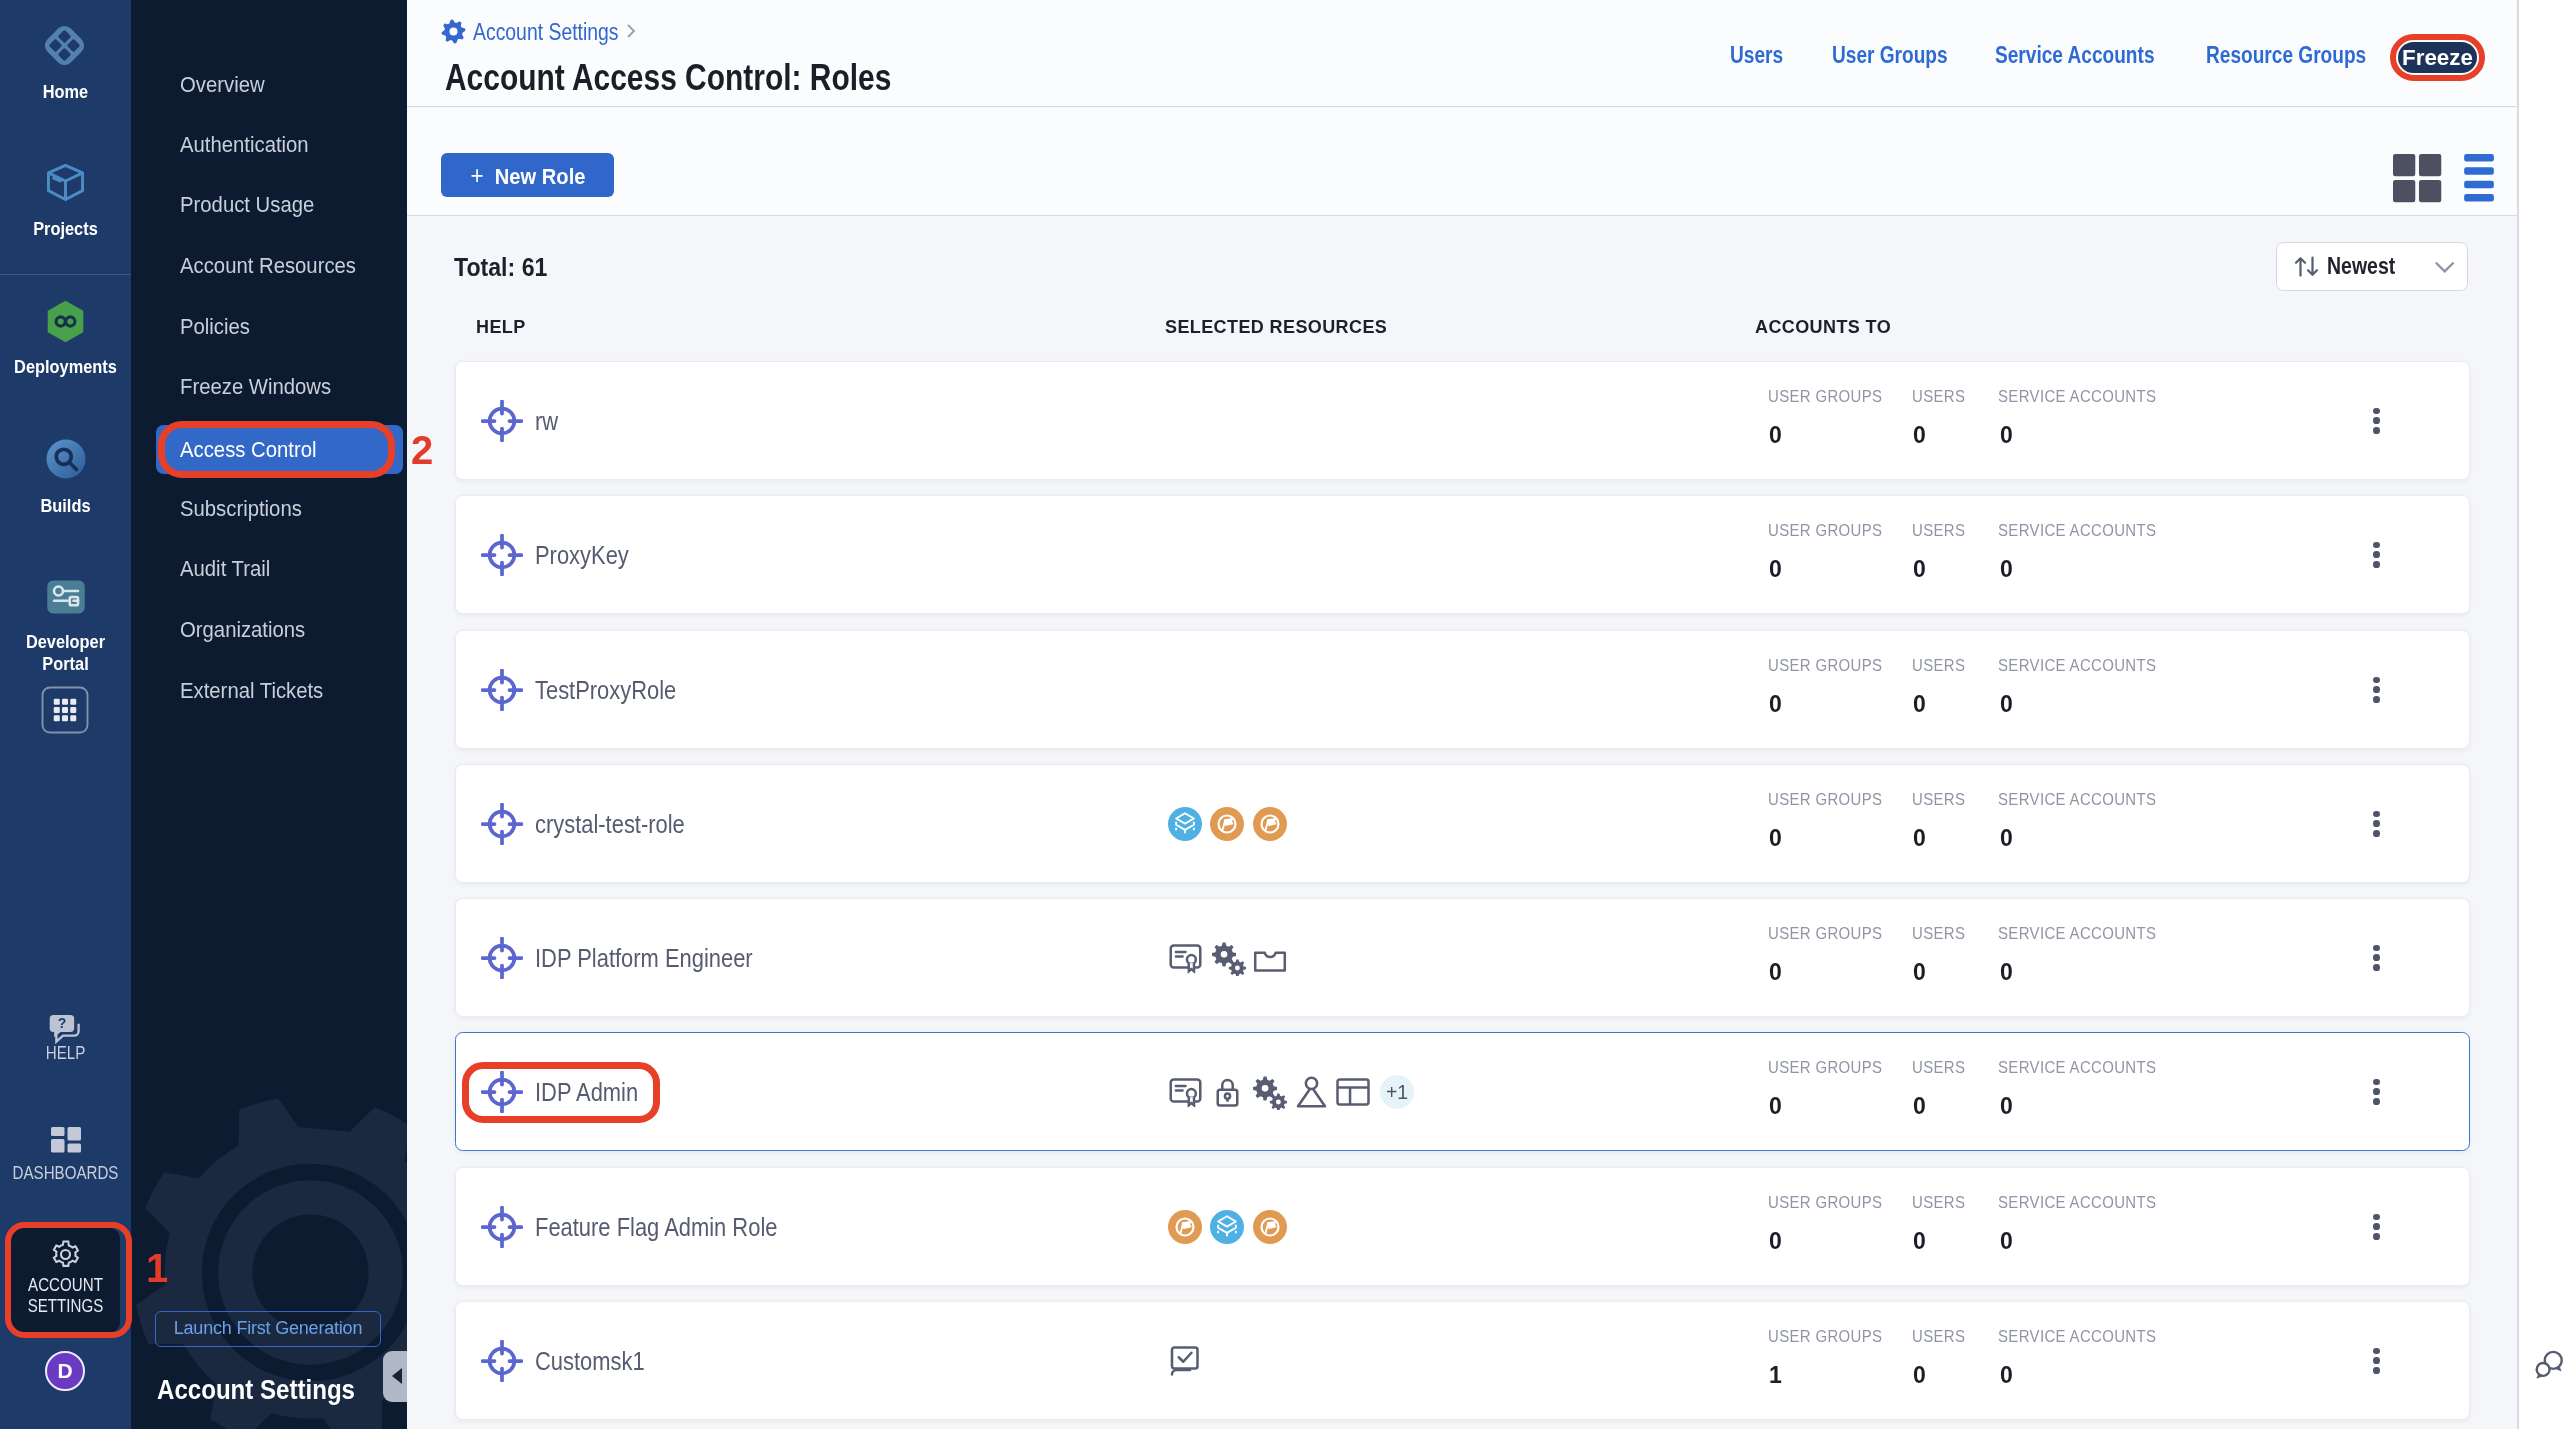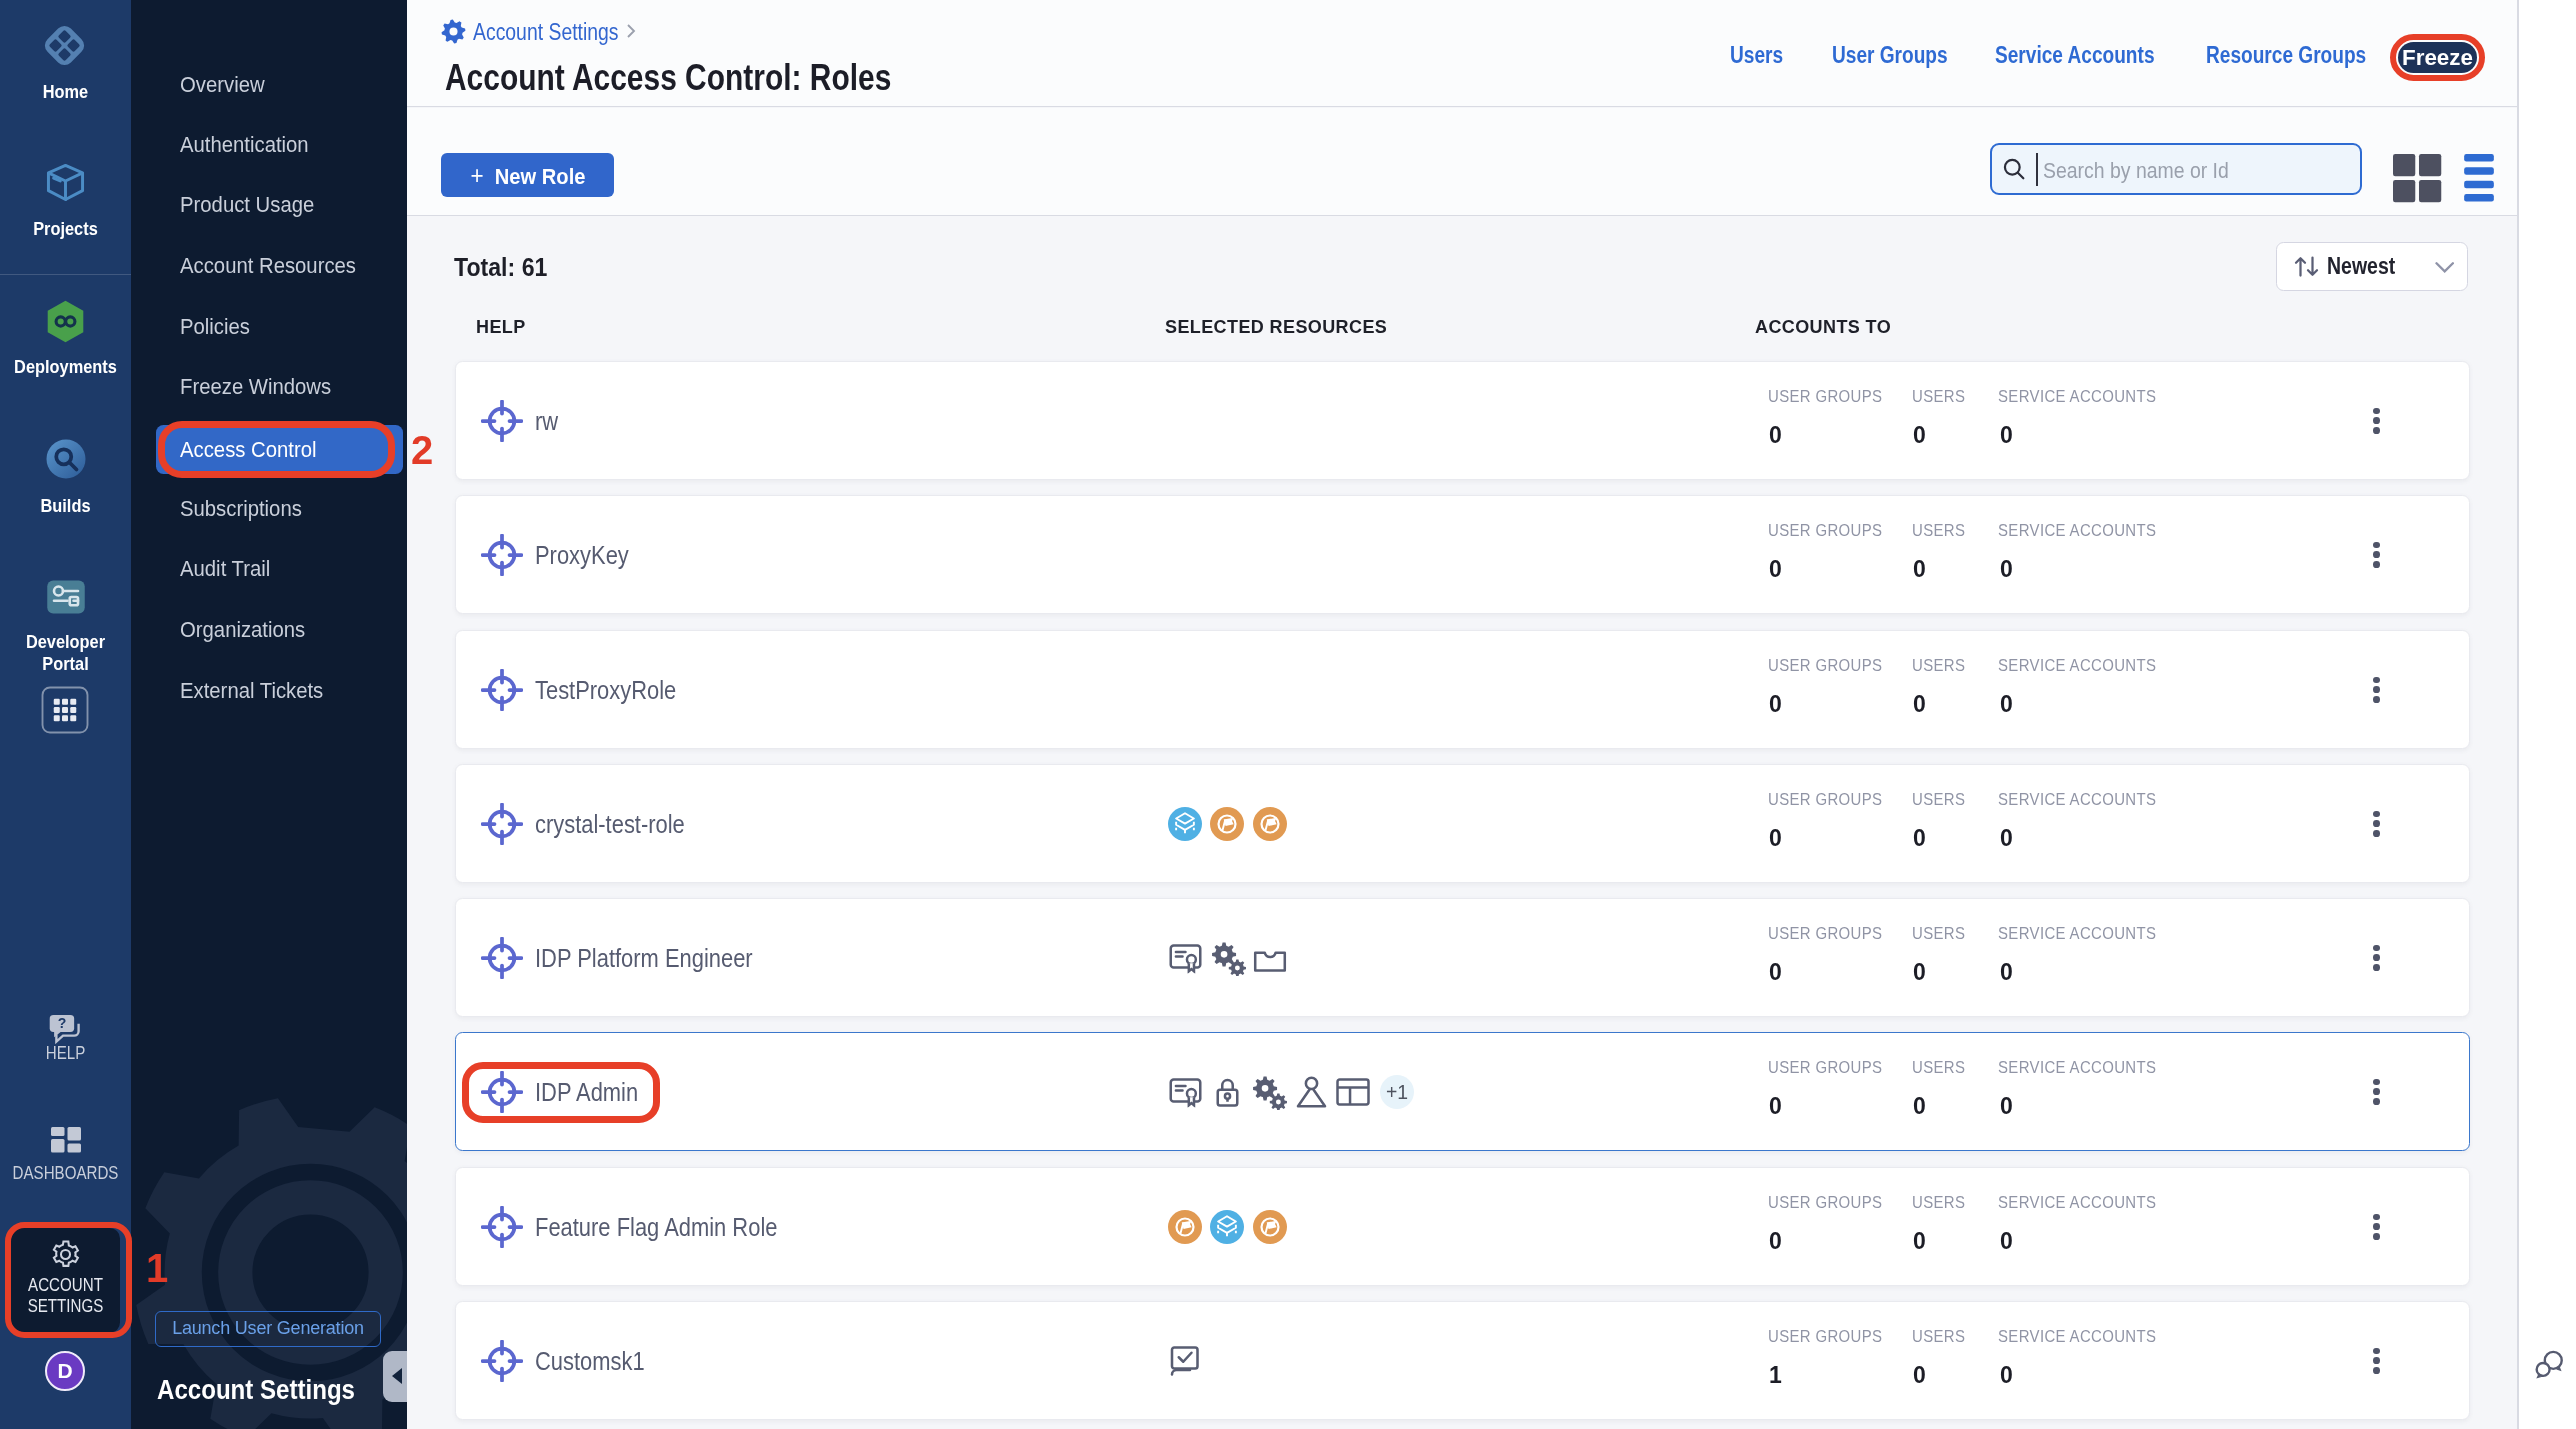--- a/index.html
+++ b/index.html
@@ -110,28 +110,20 @@
     </svg>
   <div class="abs" style="left:38px;top:57px;font-size:37px;font-weight:700;color:#1c1d27;transform:scaleX(.809);transform-origin:left top;white-space:nowrap;">Account Access Control: Roles</div>
 
   <div class="abs tab" style="left:1323px;">Users</div>
   <div class="abs tab" style="left:1425px;">User Groups</div>
   <div class="abs tab" style="left:1588px;">Service Accounts</div>
   <div class="abs tab" style="left:1799px;">Resource Groups</div>
   <div class="abs" style="left:1991px;top:42px;width:79px;height:31px;background:#1d3258;border-radius:16.4px;color:#fff;font-size:22.4px;font-weight:600;text-align:center;line-height:31px;">Freeze</div>
 
   <div class="abs" style="left:34px;top:153px;width:173px;height:44px;background:#3166cb;border-radius:6px;color:#fff;font-size:22.4px;font-weight:600;text-align:center;line-height:44px;"><span style="display:inline-block;transform:scaleX(.9);"><span style="font-size:25px;font-weight:400;">+</span>&nbsp; New Role</span></div>
-  <div class="abs" style="left:1583px;top:143px;width:372px;height:52px;background:#eef5fc;border:2.2px solid #2e6bd2;border-radius:9px;">
-    <svg class="abs" style="left:10.4px;top:12px;" width="25" height="25" viewBox="0 0 34 34">
-        <circle cx="14" cy="14" r="10" fill="none" stroke="#2c2e3b" stroke-width="3"></circle>
-        <path d="M21.5 21.5 L29 29" stroke="#2c2e3b" stroke-width="3" stroke-linecap="round"></path>
-      </svg>
-    <div class="abs" style="left:44px;top:7.5px;width:1.5px;height:33px;background:#30323e;"></div>
-    <div class="abs" style="left:51px;top:12.7px;font-size:21.6px;color:#9aa0ac;transform:scaleX(.9);transform-origin:left top;white-space:nowrap;">Search by name or Id</div>
-  </div>
   <svg class="abs" style="left:1986px;top:154px;" width="49" height="49" viewBox="0 0 66 66">
     <g fill="#4d5060">
         <rect x="0" y="0" width="30" height="30" rx="3"></rect>
         <rect x="35" y="0" width="30" height="30" rx="3"></rect>
         <rect x="0" y="35" width="30" height="30" rx="3"></rect>
         <rect x="35" y="35" width="30" height="30" rx="3"></rect>
       </g>
   </svg>
   <svg class="abs" style="left:2057px;top:154px;" width="30" height="49" viewBox="0 0 40 66">
     <g fill="#2e6bd2">
@@ -466,20 +458,20 @@
   <div class="mitem" style="top:314px;">Policies</div>
   <div class="mitem" style="top:374px;">Freeze Windows</div>
   <div class="mactive">
       <span>Access Control</span>
     </div>
   <div class="mitem" style="top:496px;">Subscriptions</div>
   <div class="mitem" style="top:556px;">Audit Trail</div>
   <div class="mitem" style="top:617px;">Organizations</div>
   <div class="mitem" style="top:678px;">External Tickets</div>
 
-  <div class="abs" style="left:24px;top:1311px;width:226px;height:36px;border:1.5px solid #2f6ac8;border-radius:6px;color:#6aa0e8;font-size:18px;text-align:center;line-height:33px;letter-spacing:-0.2px;">Launch User Generation</div>
+  <div class="abs" style="left:24px;top:1311px;width:226px;height:36px;border:1.5px solid #2f6ac8;border-radius:6px;color:#6aa0e8;font-size:18px;text-align:center;line-height:33px;letter-spacing:-0.2px;">Launch First Generation</div>
   <div class="abs" style="left:26px;top:1374px;color:#fff;font-size:28px;font-weight:700;transform:scaleX(.86);transform-origin:left top;white-space:nowrap;">Account Settings</div>
 
   <div class="abs" style="left:252px;top:1351px;width:24px;height:51px;background:#b0b8c7;border-radius:9px 0 0 9px;">
     <div style="width:0;height:0;border:8.2px solid transparent;border-right:10.4px solid #12233c;margin:17px 0 0 0.7px;"></div>
   </div>
 </div>
 
 
 </body></html>

